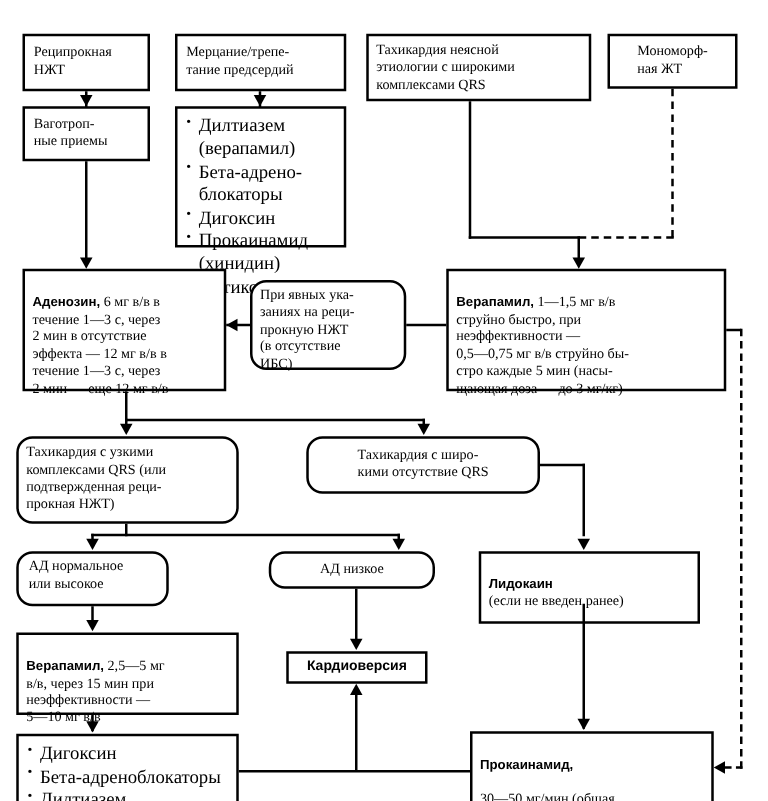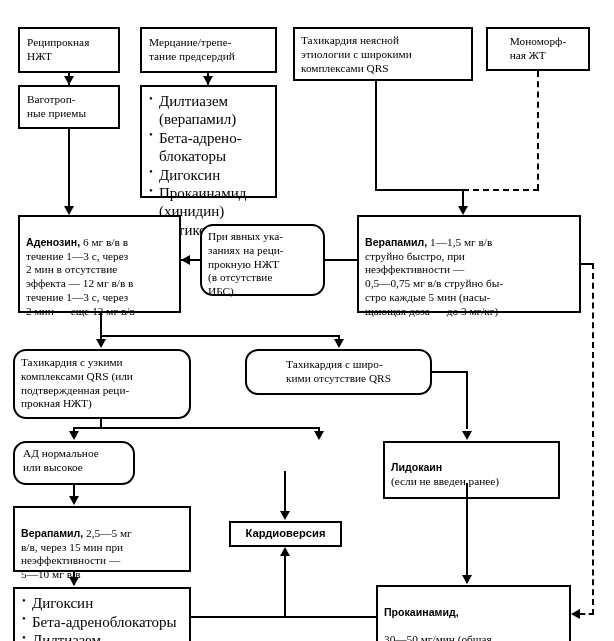--- a/index.html
+++ b/index.html
@@ -168,20 +168,21 @@
 комплексами QRS (или
 подтвержденная реци-
 прокная НЖТ)</div>
 
   <div class="node rounded center" style="left:245px; top:330px; width:187px; height:46px;">Тахикардия с широ-
 кими отсутствие QRS</div>
 
   <div class="node rounded" style="left:13px; top:422px; width:122px; height:44px; padding-top:4px; padding-left:8px;">АД нормальное
 или высокое</div>
 
+  <div class="node rounded center" style="left:215px; top:422px; width:133px; height:30px;">АД низкое</div>
 
   <div class="node" style="left:383px; top:422px; width:177px; height:58px; padding-top:4px;">
     <span class="lead">Лидокаин</span>
     <span>(если не введен ранее)</span>
   </div>
 
   <div class="node" style="left:13px; top:487px; width:178px; height:66px; padding-top:5px;">
     <span class="lead">Верапамил,</span><span> 2,5—5 мг
 в/в, через 15 мин при
 неэффективности —

